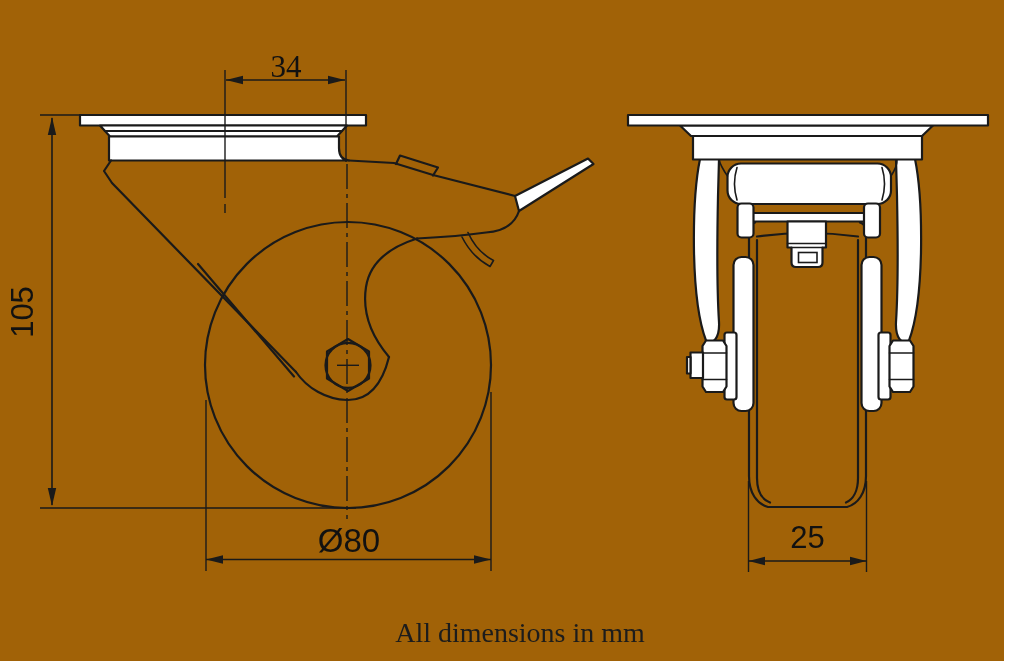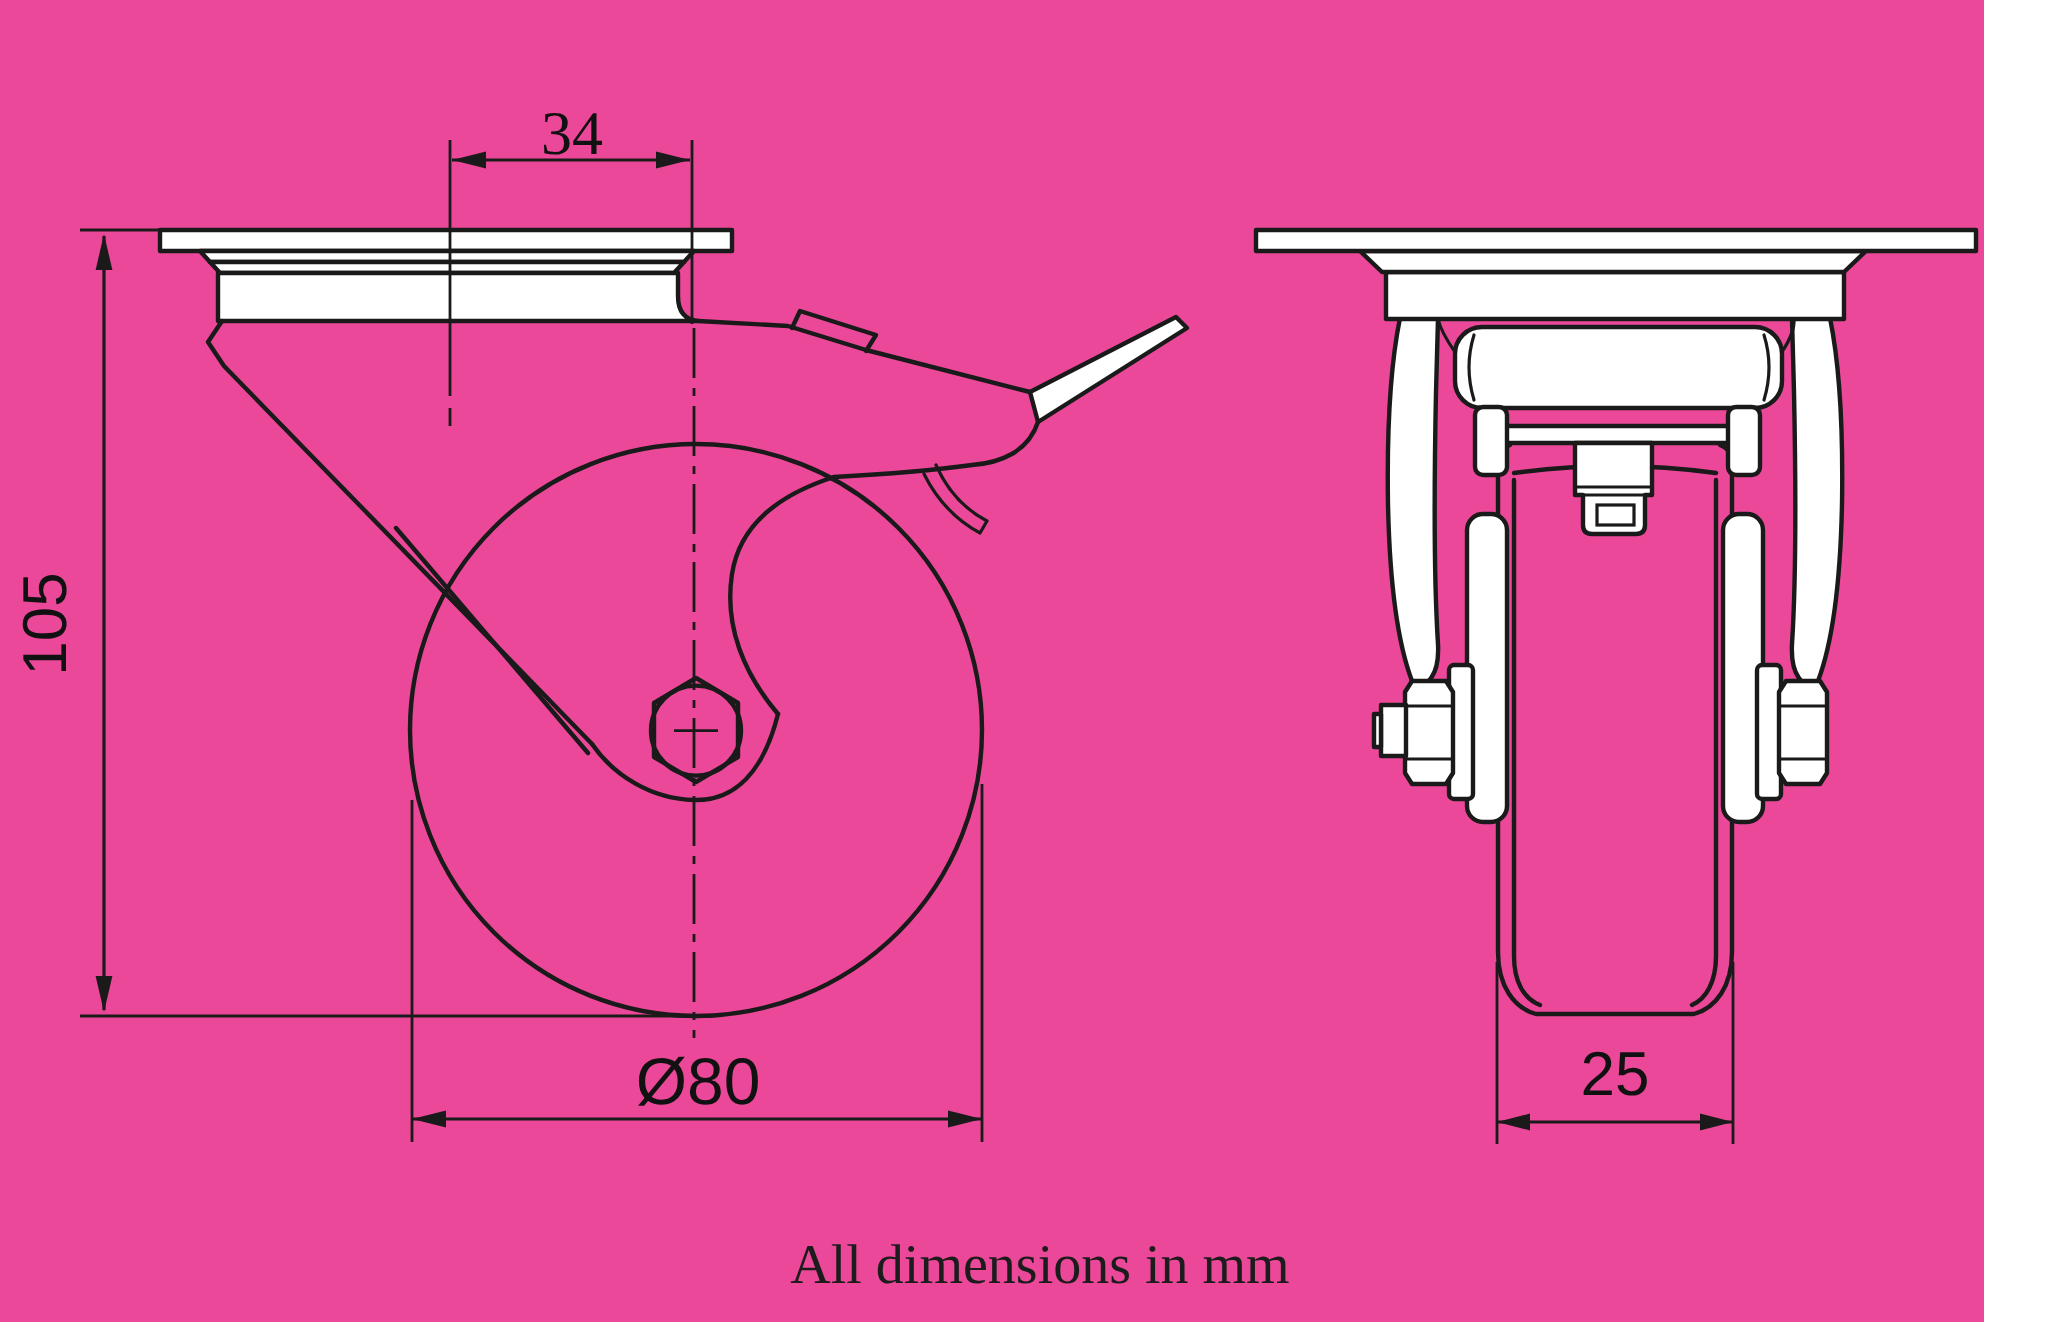--- a/index.html
+++ b/index.html
@@ -1,21 +1,22 @@
 <!DOCTYPE html>
 <html><head>
 <meta charset="utf-8">
 <style>
   html,body{margin:0;padding:0;background:#ffffff;}
   .stage{
     position:relative;
     width:992px;height:661px;
-    background:#ec4899;
+    background:#a16207;
     font-family:"Liberation Serif",serif;
     overflow:hidden;
+    padding-left:12px;
   }
   svg{position:absolute;left:0;top:0;}
   .ln{stroke:#1a1a1a;fill:none;stroke-width:2.2;stroke-linecap:round;stroke-linejoin:round;}
   .lnw{stroke:#1a1a1a;fill:#ffffff;stroke-width:2.2;stroke-linejoin:round;}
   .thin{stroke:#1a1a1a;fill:none;stroke-width:1.6;stroke-linecap:round;}
   .xfine{stroke:#1a1a1a;fill:none;stroke-width:1.4;}
   .dimline{stroke:#1a1a1a;fill:none;stroke-width:1.6;}
   .arrow{fill:#1a1a1a;stroke:none;}
   .t-serif{font-family:"Liberation Serif",serif;font-size:31px;fill:#111;}
   .t-sans{font-family:"Liberation Sans",sans-serif;font-size:31px;fill:#111;}

